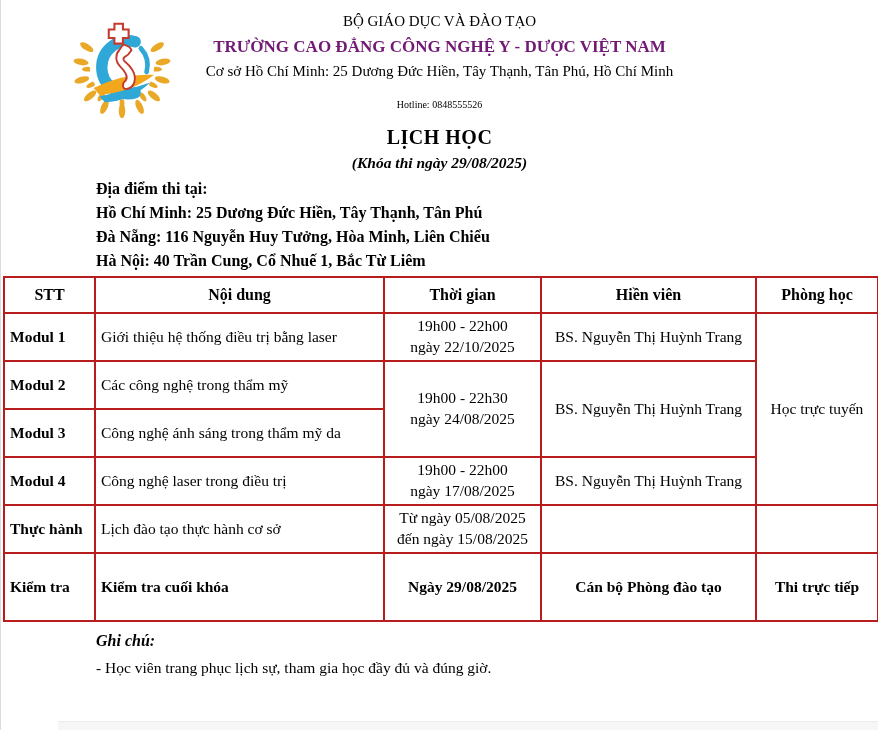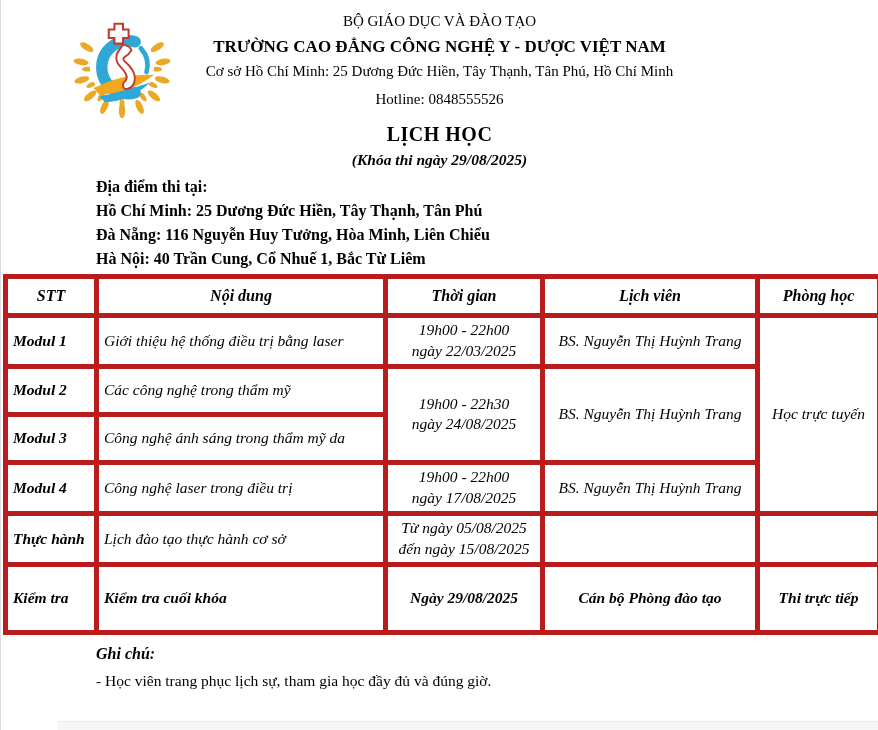--- a/index.html
+++ b/index.html
@@ -9,40 +9,39 @@
     overflow:hidden;border-left:1px solid #dcdcdc;box-sizing:border-box;
   }
   .bottom-strip{
     position:absolute;left:57px;right:0;bottom:0;height:8px;
     background:#f6f6f6;border-top:1px solid #ececec;
   }
   
   .logo{position:absolute;left:72px;top:20px;width:98px;height:104px;}
   .head{ text-align:center;padding-top:13px;line-height:1.15;}
   .head .l1{font-size:15px;}
-  .head .l2{font-size:17px;font-weight:bold;color:#000000;margin-top:7px;}
+  .head .l2{font-size:17px;font-weight:bold;color:#701a75;margin-top:7px;}
   .head .l3{font-size:15px;margin-top:6px;}
-  .head .l4{font-size:15px;margin-top:11px;}
+  .head .l4{font-size:10px;margin-top:19px;}
   
   .titleblock{text-align:center;margin-top:15px;line-height:1.15;}
   .t1{font-size:20px;font-weight:bold;letter-spacing:0.5px;}
   .t2{font-size:16.5px;font-weight:bold;margin-top:7px;}
   .t3{font-size:15.5px;font-weight:bold;font-style:italic;margin-top:5px;}
   
   .locations{margin:9px 0 0 95px;font-weight:bold;font-size:16px;}
   .locations div{margin-bottom:6px;}
   
   table.sched{
     border-collapse:collapse;margin:4px 0 0 2px;width:874px;
     table-layout:fixed;font-size:15.5px;
   }
   table.sched th,table.sched td{
-    border:5px solid #b91c1c;padding:2px 5px;vertical-align:middle;
+    border:2px solid #b91c1c;padding:2px 5px;vertical-align:middle;
     overflow:hidden;
-    font-style:italic;
   }
   table.sched th{font-size:16px;font-weight:bold;text-align:center;height:30px;}
   col.c-stt{width:91px;} col.c-content{width:289px;} col.c-time{width:157px;}
   col.c-teacher{width:215px;} col.c-room{width:122px;}
   td.stt{font-weight:bold;text-align:left;}
   td.content{text-align:left;padding-left:7px;}
   td.time,td.teacher,td.room{text-align:center;}
   td.time span{display:block;line-height:1.35;}
   tr.r-modul{height:48px;}
   tr.r-check{height:68px;}
@@ -118,29 +117,29 @@
       <col class="c-content">
       <col class="c-time">
       <col class="c-teacher">
       <col class="c-room">
   </colgroup>
   <tbody>
       <tr>
     <th>STT</th>
     <th>Nội dung</th>
     <th>Thời gian</th>
-    <th>Lịch viên</th>
+    <th>Hiền viên</th>
     <th>Phòng học</th>
   </tr>
   <tr class="r-modul">
     <td class="stt">Modul 1</td>
     <td class="content">Giới thiệu hệ thống điều trị bằng laser</td>
     <td class="time">
       <span>19h00 - 22h00</span>
-      <span>ngày 22/03/2025</span>
+      <span>ngày 22/10/2025</span>
     </td>
     <td class="teacher">BS. Nguyễn Thị Huỳnh Trang</td>
     <td class="room" rowspan="4">Học trực tuyến</td>
   </tr>
   <tr class="r-modul">
     <td class="stt">Modul 2</td>
     <td class="content">Các công nghệ trong thẩm mỹ</td>
     <td class="time" rowspan="2">
       <span>19h00 - 22h30</span>
       <span>ngày 24/08/2025</span>

